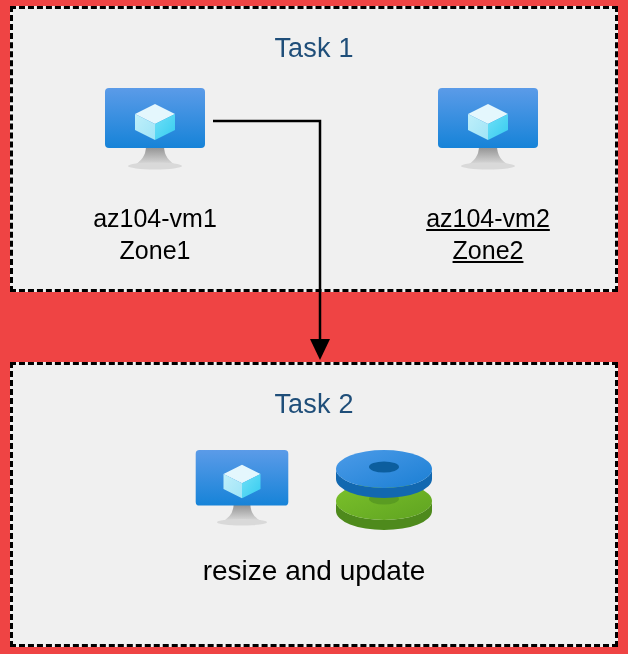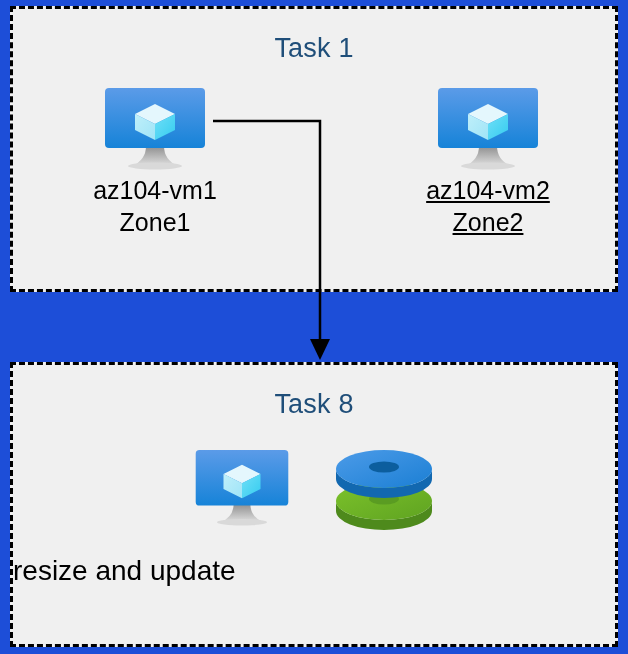--- a/index.html
+++ b/index.html
@@ -8,21 +8,21 @@
     padding: 0;
     background: #ffffff;
   }
   body {
     font-family: "Liberation Sans", sans-serif;
   }
   #canvas {
     position: relative;
     width: 628px;
     height: 654px;
-    background: #1d4ed8;
+    background: #ef4444;
     overflow: hidden;
   }
 
   
   .task-box {
     position: absolute;
     background: #F0F0F0;
     box-sizing: border-box;
     border: 3px dashed #000000;
   }
@@ -56,21 +56,21 @@
   
   .vm-node {
     position: absolute;
     width: 180px;
     text-align: center;
   }
   #vm1-node { left: 52px; top: 75px; }
   #vm2-node { left: 385px; top: 75px; text-decoration: underline; }
 
   .vm-label {
-    margin-top: 0;
+    margin-top: 28px;
     color: #000000;
     font-size: 25px;
     line-height: 1.28;
     font-family: "Liberation Sans", sans-serif;
     white-space: pre-line;
   }
 
   .monitor-icon {
     display: block;
     margin: 0 auto;
@@ -85,20 +85,21 @@
     display: flex;
     justify-content: center;
     align-items: center;
     gap: 40px;
   }
   #task2-caption {
     position: absolute;
     left: 0;
     top: 190px;
     width: 100%;
+    text-align: center;
     color: #000000;
     font-size: 28px;
     font-family: "Liberation Sans", sans-serif;
     white-space: nowrap;
   }
 
   
   #connector {
     position: absolute;
     left: 0;
@@ -178,21 +179,21 @@
         <path d="M34 30 L54 40 L54 56 L34 46 Z" fill="url(#cubeL2)"></path>
         <path d="M74 30 L74 46 L54 56 L54 40 Z" fill="url(#cubeR2)"></path>
       </svg>
       <div class="vm-label">az104-vm2
 Zone2</div>
     </div>
   </div>
 
   <div id="task2-box" class="task-box">
 
-    <div id="task2-title" class="task-title">Task 8</div>
+    <div id="task2-title" class="task-title">Task 2</div>
 
     <div id="task2-icons">
 
       <svg width="100" height="84" viewBox="0 0 108 90">
         <defs>
           <linearGradient id="scr3" x1="0" y1="0" x2="0" y2="1">
             <stop offset="0" stop-color="#5B9BE8"></stop>
             <stop offset="1" stop-color="#1683D8"></stop>
           </linearGradient>
           <linearGradient id="stand3" x1="0" y1="0" x2="0" y2="1">

